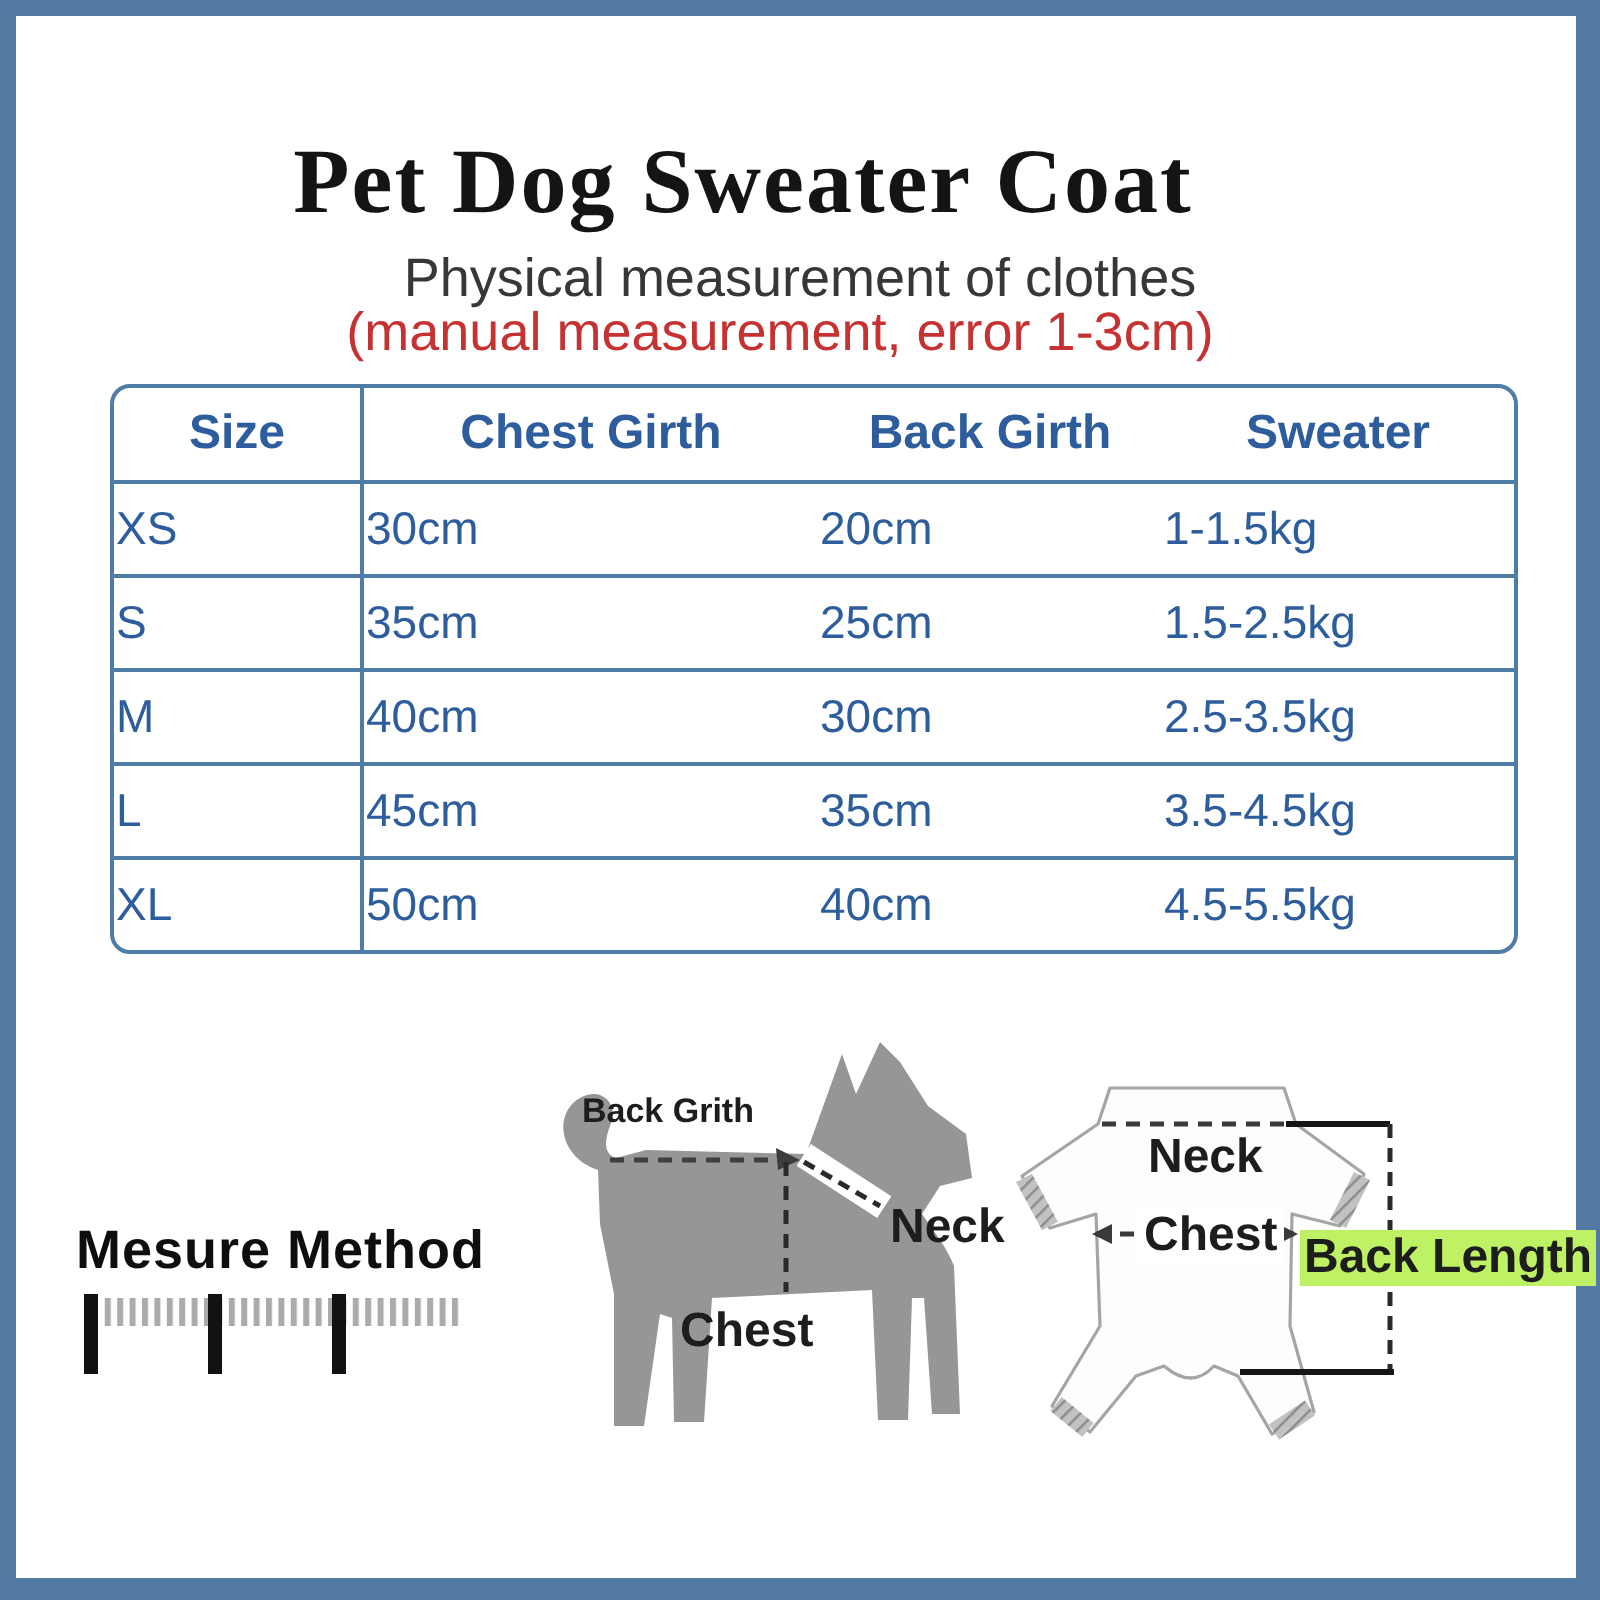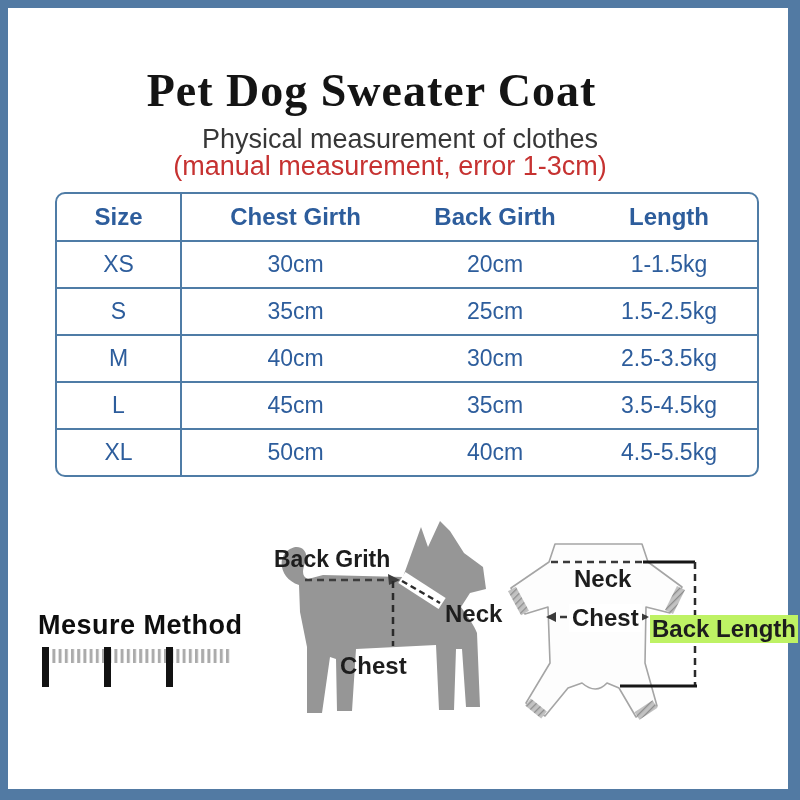--- a/index.html
+++ b/index.html
@@ -40,31 +40,31 @@
   table.size-chart col.c1{width:124px;}
   table.size-chart col.c2{width:228px;}
   table.size-chart col.c3{width:172px;}
   table.size-chart col.c4{width:176px;}
   table.size-chart th{
     height:44px;font-size:24px;font-weight:700;color:#2d5d9c;
     border-bottom:2px solid #4f7ca6;text-align:center;vertical-align:middle;
   }
   table.size-chart td{
     height:43px;font-size:23px;font-weight:400;color:#2d5d9c;
-    text-align:center;vertical-align:middle;
+    vertical-align:middle;
   }
   table.size-chart tr + tr td{border-top:2px solid #4f7ca6;}
   table.size-chart .divider{border-right:2px solid #4f7ca6;}
 
   
   .diagram-label{
     position:absolute;font-weight:700;color:#1d1d1d;z-index:3;white-space:nowrap;
   }
   .measure-heading{left:38px;top:610px;font-size:27px;letter-spacing:0.5px;color:#0e0e0e;}
-  .lbl-back-grith{left:274px;top:546px;font-size:23px;}
+  .lbl-back-grith{left:291px;top:546px;font-size:17px;}
   .lbl-dog-neck{left:445px;top:600px;font-size:24px;}
   .lbl-dog-chest{left:340px;top:652px;font-size:24px;}
   .lbl-gar-neck{left:574px;top:565px;font-size:24px;}
   .lbl-gar-chest{left:569px;top:604px;font-size:24px;background:#fff;padding:0 3px;}
   .lbl-back-length{left:650px;top:615px;font-size:24px;background:#bef264;padding:0 2px;}
 
   .ruler-svg{position:absolute;left:40px;top:646px;z-index:2;}
   .dog-svg{position:absolute;left:278px;top:517px;z-index:1;}
   .garment-svg{position:absolute;left:505px;top:536px;z-index:1;}
 </style>
@@ -88,21 +88,21 @@
           <col class="c1">
           <col class="c2">
           <col class="c3">
           <col class="c4">
         </colgroup>
       <tbody>
           <tr>
         <th class="divider">Size</th>
         <th>Chest Girth</th>
         <th>Back Girth</th>
-        <th>Length</th>
+        <th>Sweater</th>
       </tr>
       <tr>
         <td class="divider">XS</td>
         <td>30cm</td>
         <td>20cm</td>
         <td>1-1.5kg</td>
       </tr>
       <tr>
         <td class="divider">S</td>
         <td>35cm</td>

